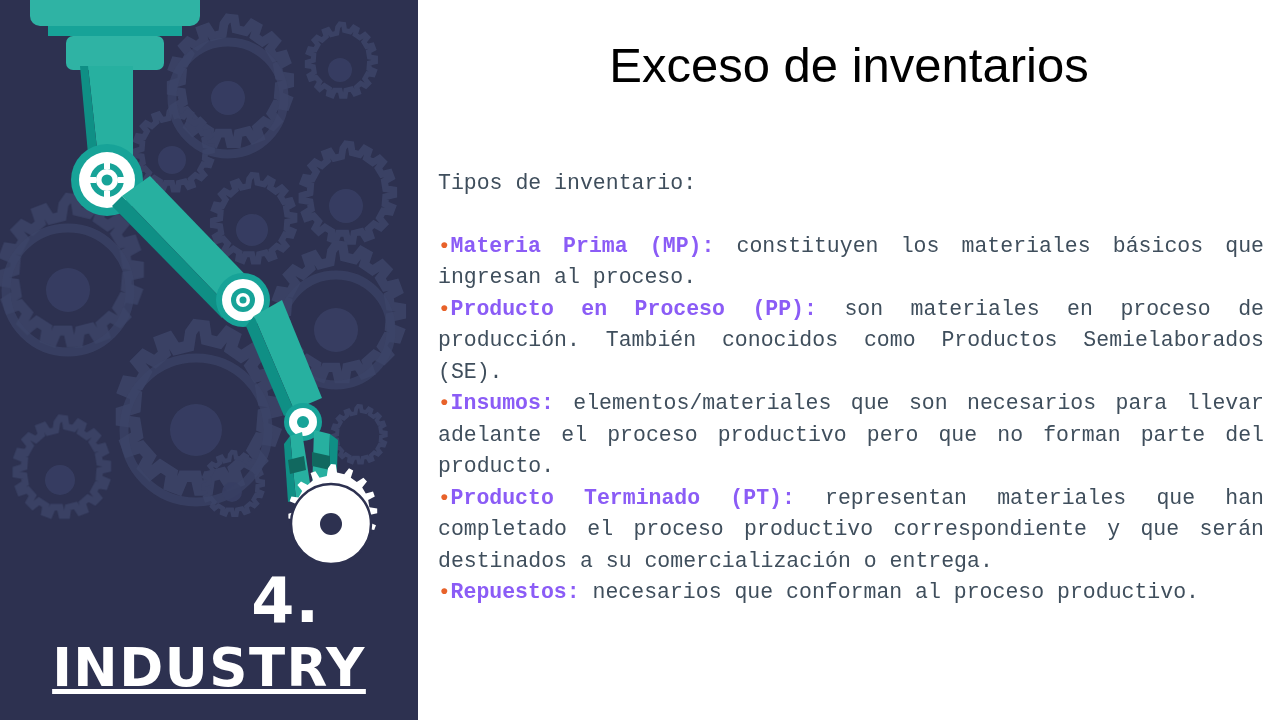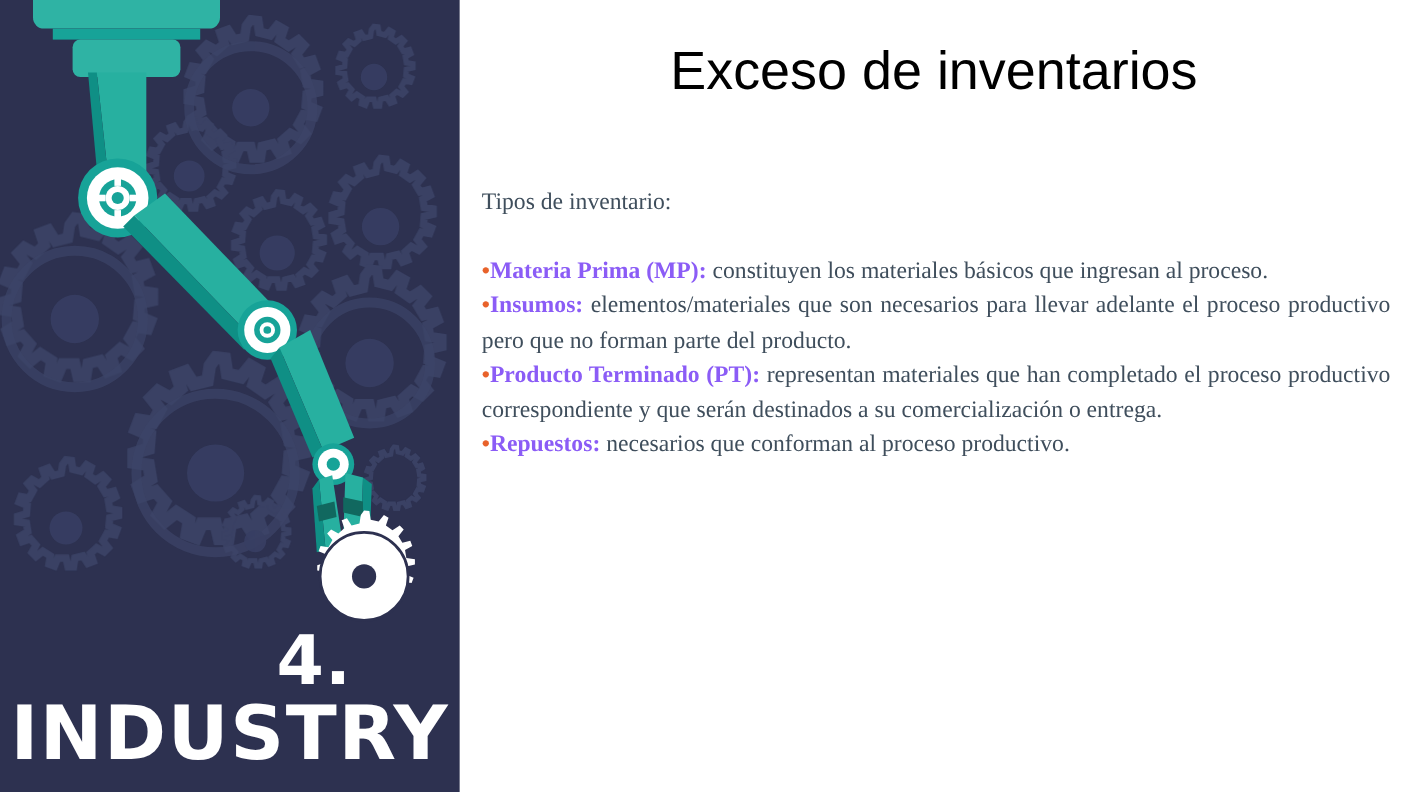--- a/index.html
+++ b/index.html
@@ -59,24 +59,25 @@
     letter-spacing: 1px;
     text-align: right;
     padding-right: 98px;
     margin-bottom: 2px;
   }
   #brand-name {
     display: block;
     color: #ffffff;
     font-family: "DejaVu Sans", sans-serif;
     font-weight: bold;
-    font-size: 68px;
+    font-size: 53px;
     line-height: 68px;
     letter-spacing: 1.5px;
     text-align: center;
+    text-decoration: underline;
   }
 
   
   #content {
     position: absolute;
     left: 418px;
     top: 0;
     width: 782px;
     height: 720px;
     background: #ffffff;
@@ -92,21 +93,21 @@
     line-height: 58px;
     font-weight: normal;
     color: #000000;
     white-space: nowrap;
   }
   #body-block {
     position: absolute;
     left: 20px;
     top: 168px;
     width: 826px;
-    font-family: Liberation Serif, serif;
+    font-family: Liberation Mono, monospace;
     font-size: 21.5px;
     line-height: 31.5px;
     color: #3f4e5c;
   }
   .lead-line {
     text-align: left;
     margin: 0 0 31px 0;
   }
   .bullet-para {
     margin: 0;
@@ -285,20 +286,21 @@
   <div id="content">
 
     <div id="slide-title">Exceso de inventarios</div>
 
     <div id="body-block">
 
       <p class="lead-line">Tipos de inventario:</p>
 
       <p class="bullet-para"><span class="bullet-dot">•</span><span class="term">Materia Prima (MP):</span> <span>constituyen los materiales básicos que ingresan al proceso.</span></p>
 
+      <p class="bullet-para"><span class="bullet-dot">•</span><span class="term">Producto en Proceso (PP):</span> <span>son materiales en proceso de producción.  También conocidos como Productos Semielaborados (SE).</span></p>
 
       <p class="bullet-para"><span class="bullet-dot">•</span><span class="term">Insumos:</span> <span>elementos/materiales que son necesarios para llevar adelante  el proceso productivo pero que no forman parte del producto.</span></p>
 
       <p class="bullet-para"><span class="bullet-dot">•</span><span class="term">Producto Terminado (PT):</span> <span>representan materiales que han completado  el proceso productivo correspondiente y que serán destinados a su  comercialización o entrega.</span></p>
 
       <p class="bullet-para lastline-left"><span class="bullet-dot">•</span><span class="term">Repuestos:</span> <span>necesarios que conforman al proceso productivo.</span></p>
 
     </div>
   </div>
 

